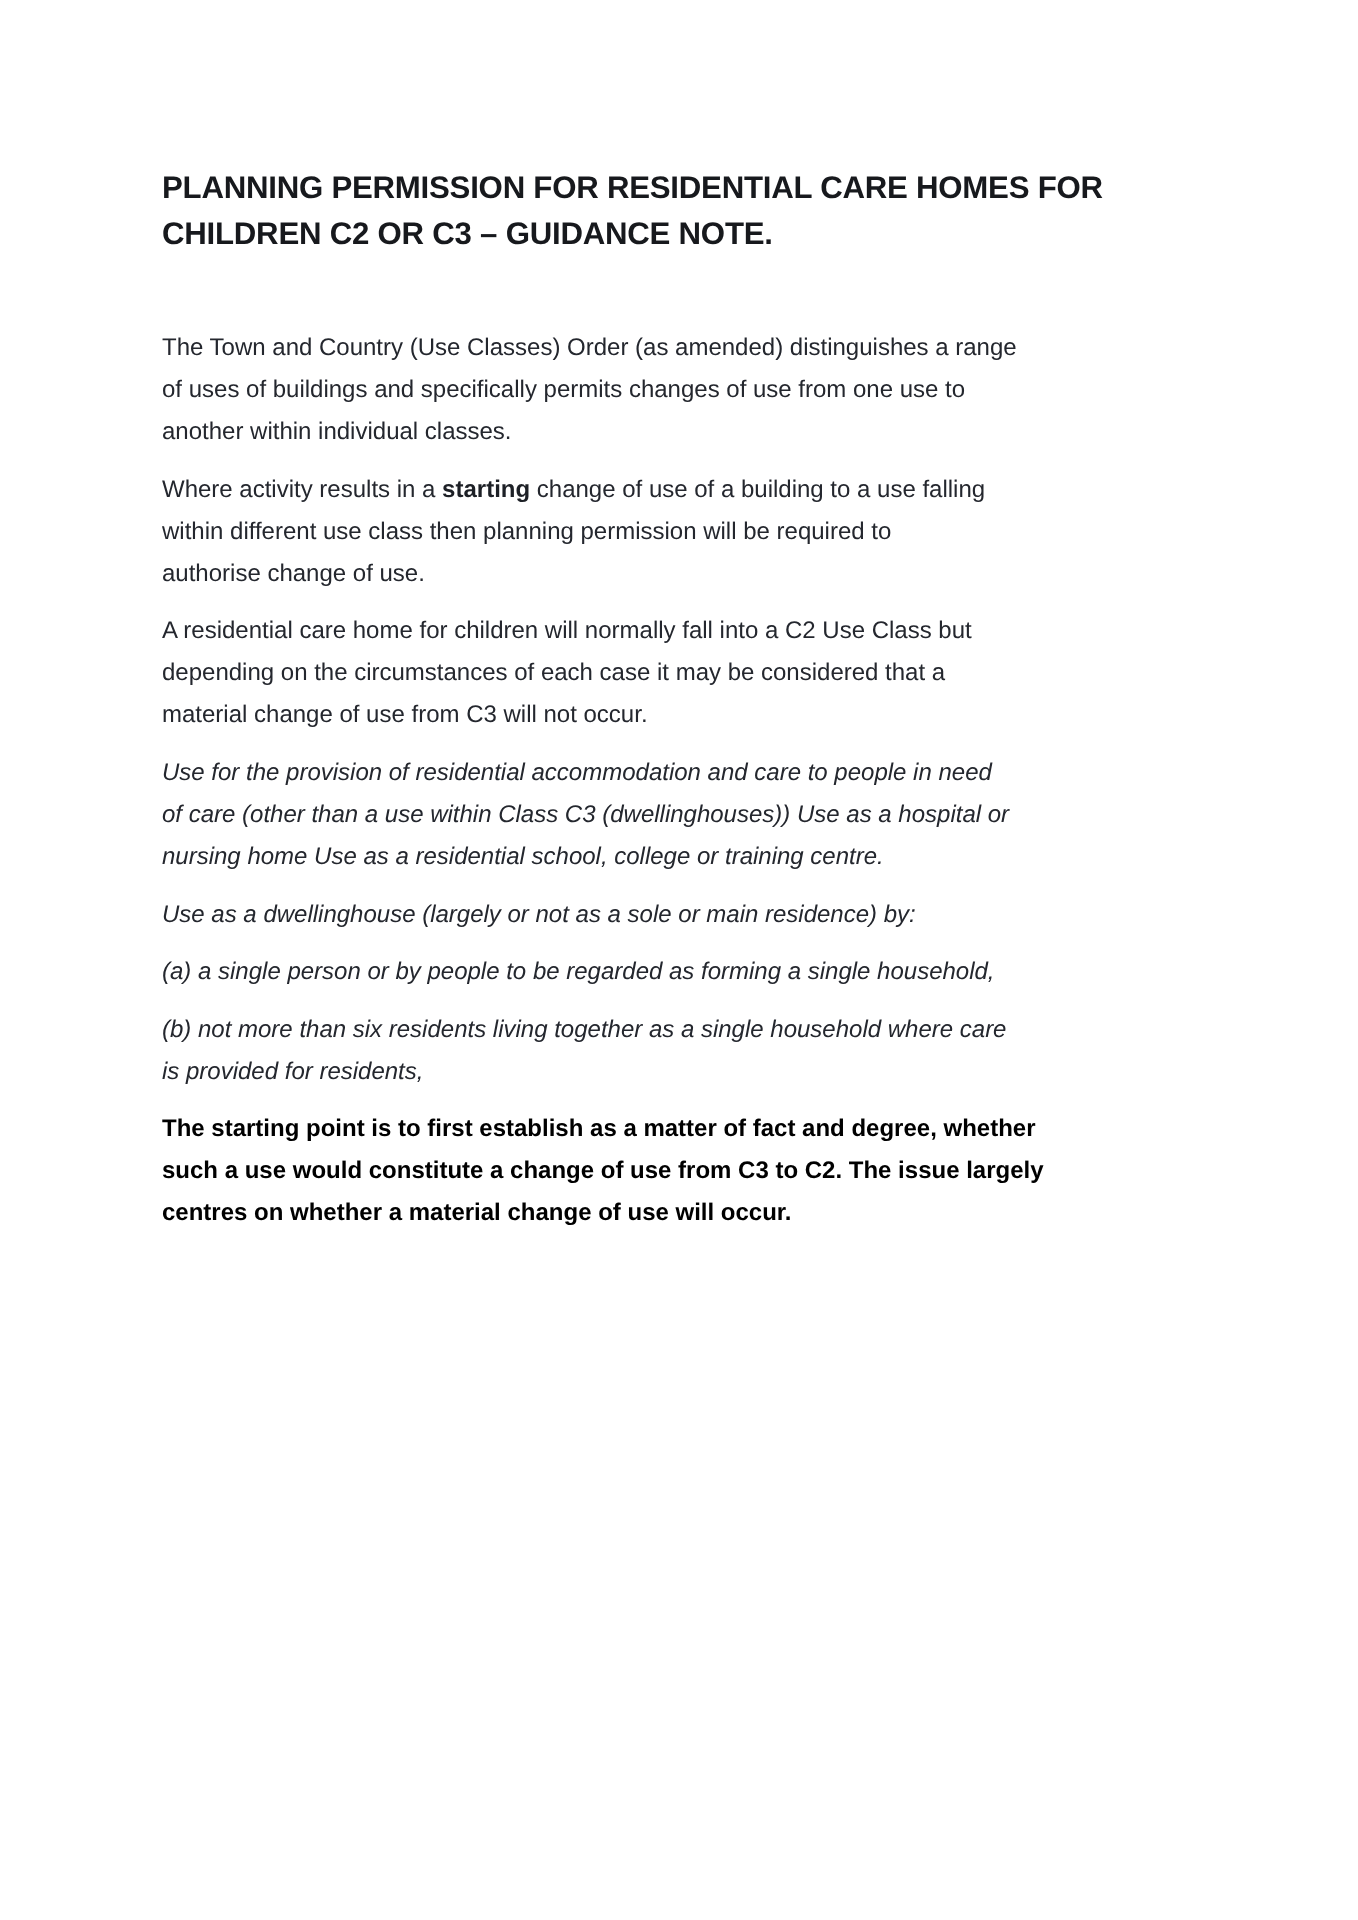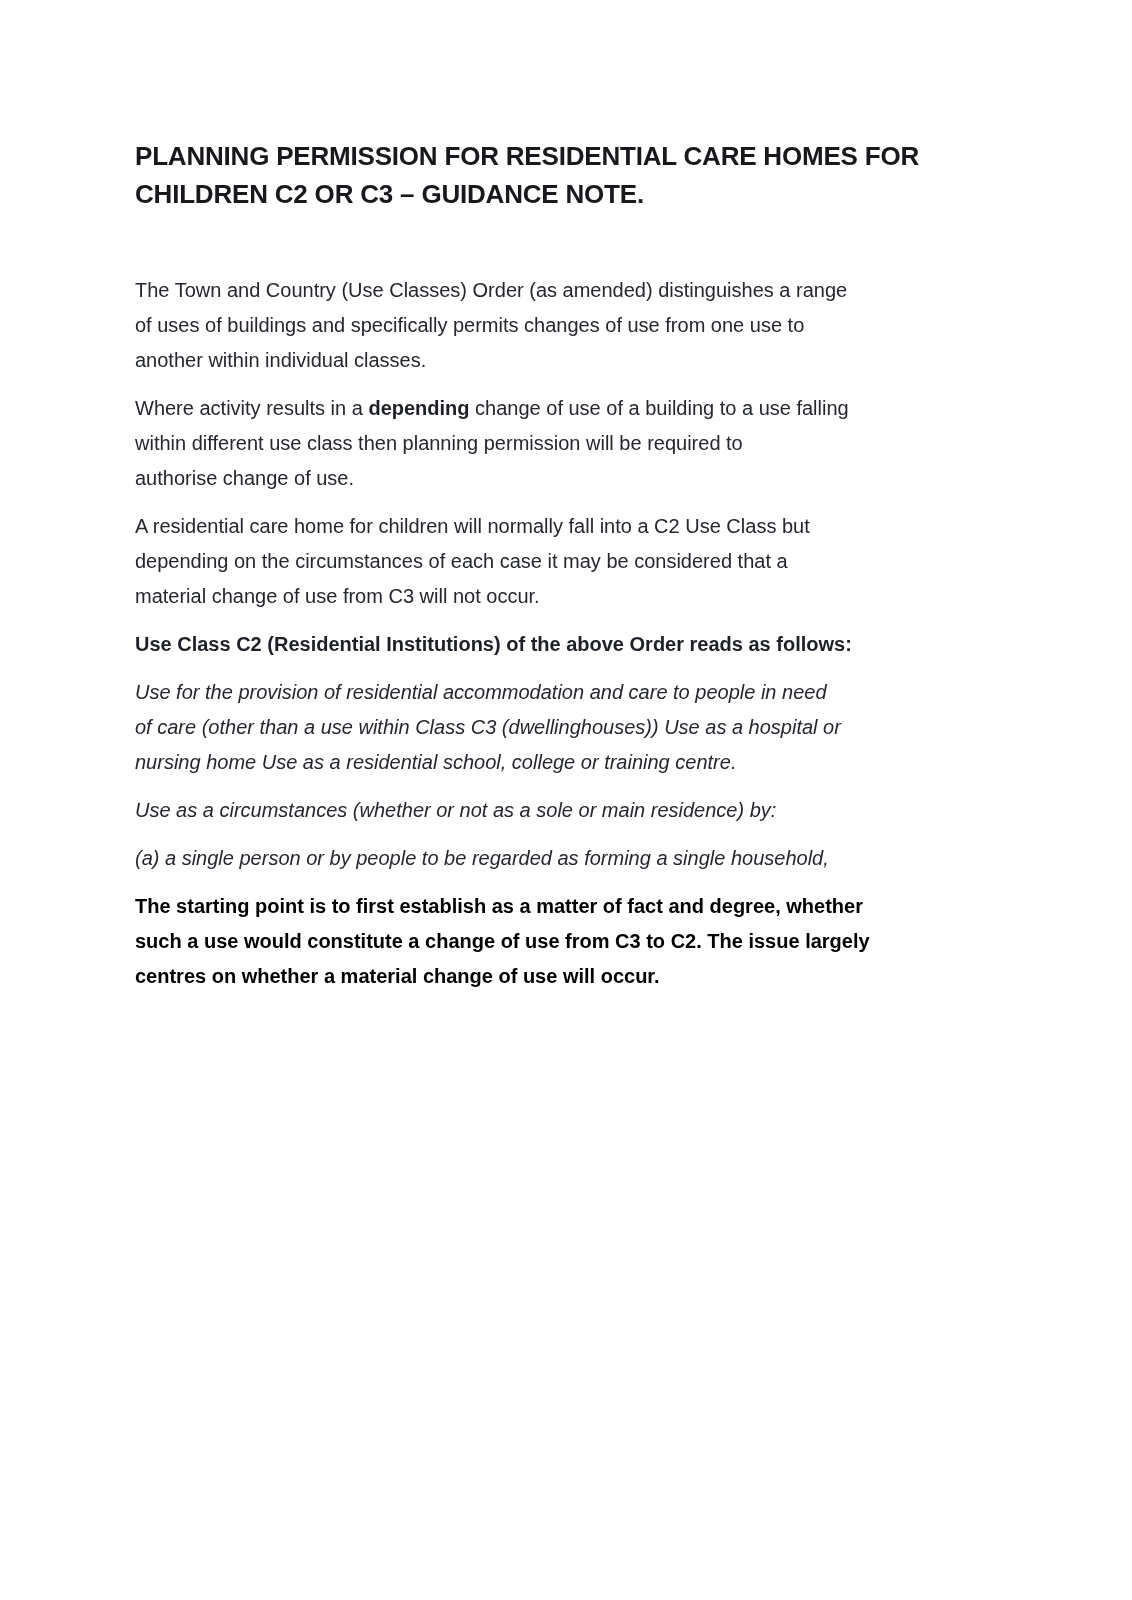--- a/index.html
+++ b/index.html
@@ -70,39 +70,40 @@
 <div class="page">
   <div class="content">
 
     <h1 class="doc-title">PLANNING PERMISSION FOR RESIDENTIAL CARE HOMES FOR
 CHILDREN C2 OR C3 – GUIDANCE NOTE.</h1>
 
     <p class="para">The Town and Country (Use Classes) Order (as amended) distinguishes a range
 of uses of buildings and specifically permits changes of use from one use to
 another within individual classes.</p>
 
-    <p class="para"><span>Where activity results in a </span><span class="inline-bold">depending</span><span> change of use of a building to a use falling
+    <p class="para"><span>Where activity results in a </span><span class="inline-bold">starting</span><span> change of use of a building to a use falling
 within different use class then planning permission will be required to
 authorise change of use.</span></p>
 
     <p class="para">A residential care home for children will normally fall into a C2 Use Class but
 depending on the circumstances of each case it may be considered that a
 material change of use from C3 will not occur.</p>
 
-    <h2 class="heading">Use Class C2 (Residential Institutions) of the above Order reads as follows:</h2>
 
     <p class="para italic">Use for the provision of residential accommodation and care to people in need
 of care (other than a use within Class C3 (dwellinghouses)) Use as a hospital or
 nursing home Use as a residential school, college or training centre.</p>
 
 
-    <p class="para italic">Use as a circumstances (whether or not as a sole or main residence) by:</p>
+    <p class="para italic">Use as a dwellinghouse (largely or not as a sole or main residence) by:</p>
 
     <p class="para italic">(a) a single person or by people to be regarded as forming a single household,</p>
 
+    <p class="para italic">(b) not more than six residents living together as a single household where care
+is provided for residents,</p>
 
 
 
     <p class="para bold">The starting point is to first establish as a matter of fact and degree, whether
 such a use would constitute a change of use from C3 to C2. The issue largely
 centres on whether a material change of use will occur.</p>
 
   </div>
 </div>
 

